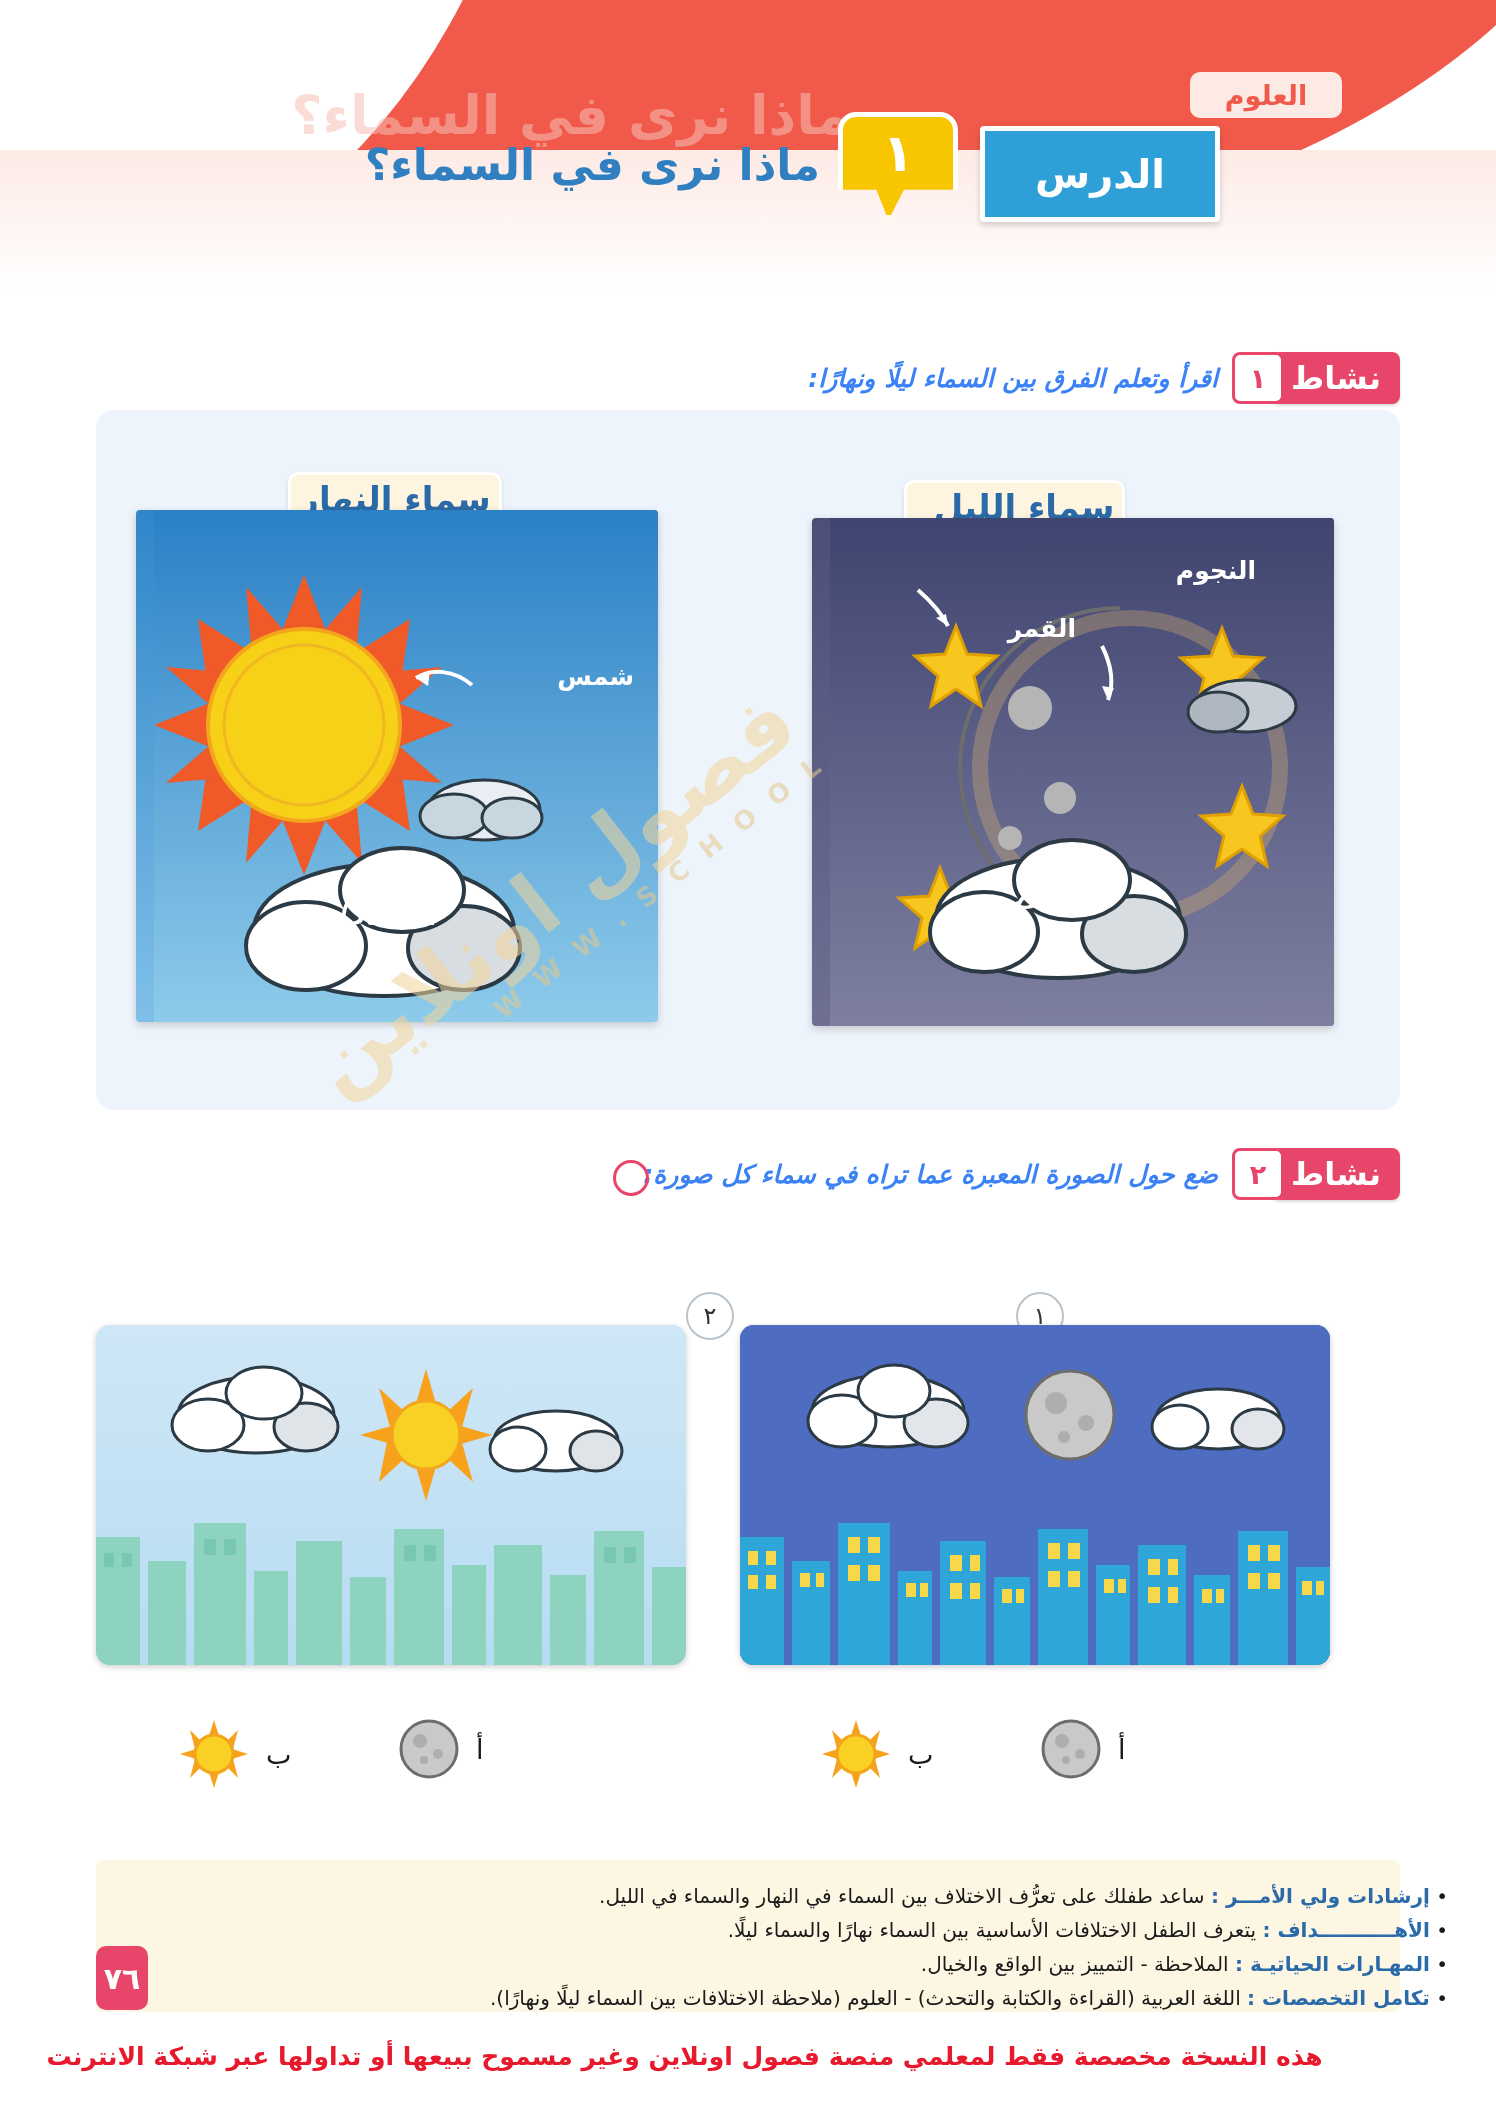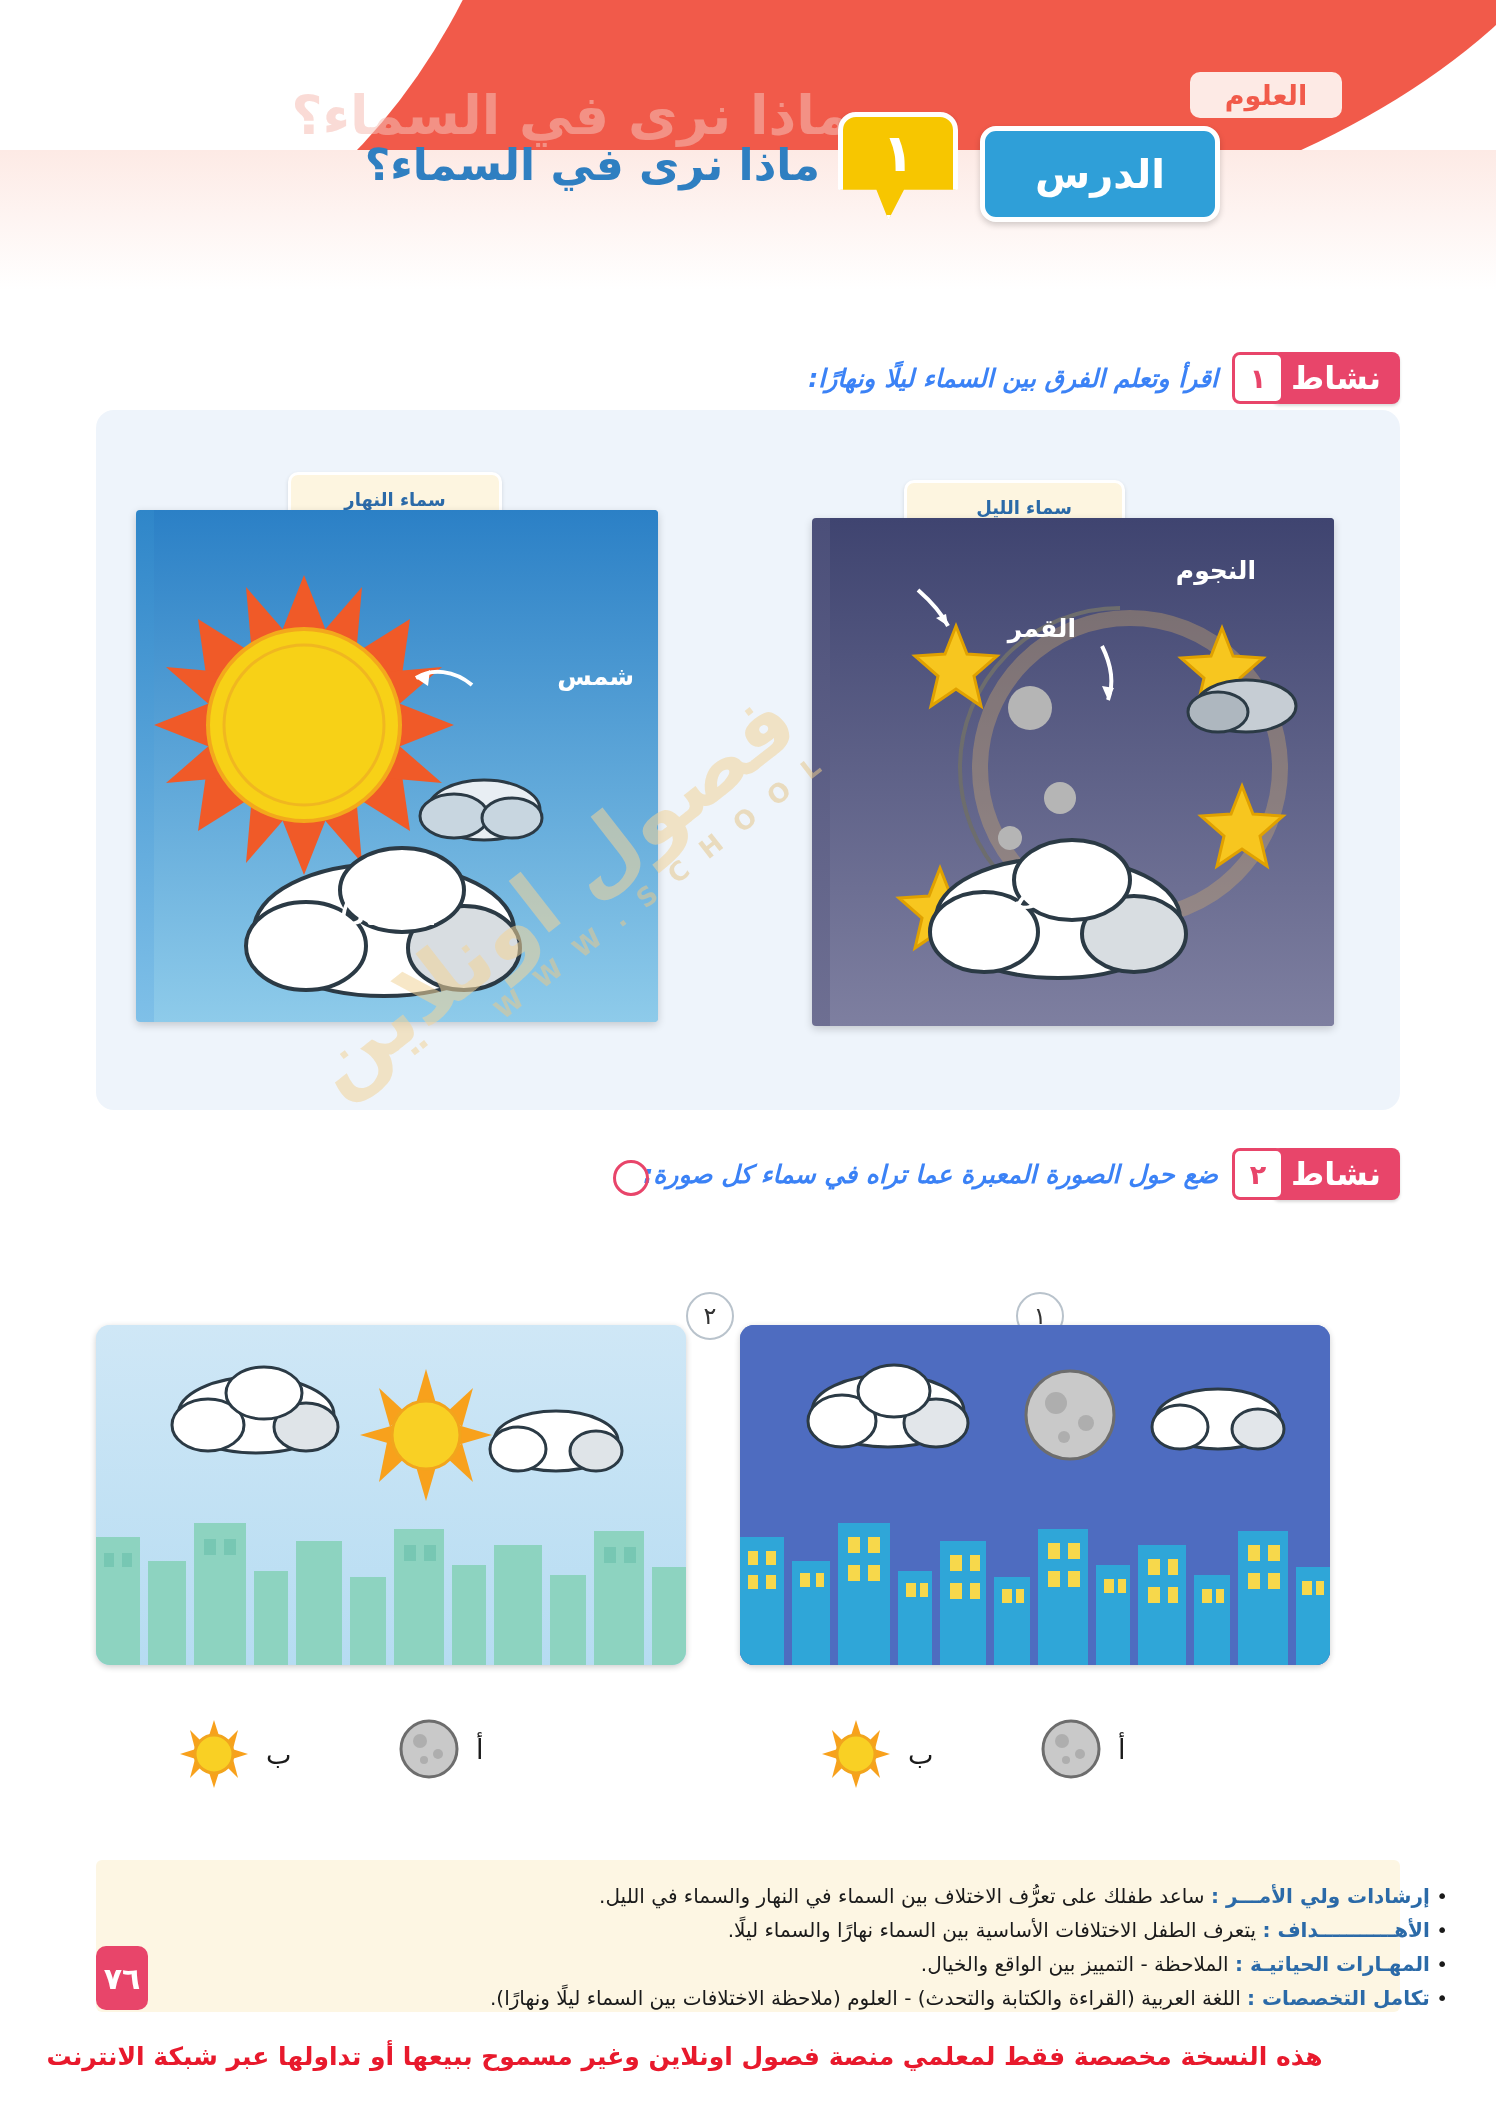--- a/index.html
+++ b/index.html
@@ -32,21 +32,21 @@
   .subject-pill{
     position:absolute;top:72px;left:1190px;width:152px;height:46px;
     background:#fdeae5;border-radius:10px;
     display:flex;align-items:center;justify-content:center;
     color:#f15a4a;font-weight:bold;font-size:27px;
   }
 
   
   .lesson-tab{
     position:absolute;top:126px;left:980px;width:230px;height:86px;
-    background:#2f9fd8;border:5px solid #ffffff;border-radius:16px;
+    background:#2f9fd8;border:5px solid #ffffff;border-radius:4px;
     display:flex;align-items:center;justify-content:center;
     color:#ffffff;font-size:40px;font-weight:bold;
     box-shadow:0 3px 6px rgba(0,0,0,.18);
   }
   .lesson-num{
     position:absolute;top:112px;left:838px;width:120px;height:108px;
     background:#f7c600;border:5px solid #ffffff;border-radius:18px;
     display:flex;align-items:center;justify-content:center;
     color:#ffffff;font-size:52px;font-weight:bold;
     box-shadow:0 3px 6px rgba(0,0,0,.18);
@@ -80,21 +80,21 @@
   .act-text{font-size:25px;color:#3b82f6;font-weight:bold;font-style:italic;}
 
   
   .panel1{
     position:absolute;top:410px;left:96px;width:1304px;height:700px;
     background:#eef4fb;border-radius:18px;
   }
   .label-chip{
     position:absolute;height:48px;background:#fdf5e0;border:3px solid #ffffff;
     border-radius:10px;display:flex;align-items:center;justify-content:center;
-    color:#2b6aa8;font-size:18px;font-weight:bold;
+    color:#2b6aa8;font-size:34px;font-weight:bold;
     box-shadow:0 2px 4px rgba(0,0,0,.12);
   }
   .sky-card{position:absolute;border-radius:4px;overflow:hidden;box-shadow:0 3px 8px rgba(0,0,0,.18);padding-left:18px;}
   .day-card{top:510px;left:136px;width:504px;height:512px;background:linear-gradient(#2f86c9,#7fc0e8);}
   .night-card{top:518px;left:812px;width:504px;height:508px;background:linear-gradient(#4b4f79,#6e6f92);}
 
   .cap{position:absolute;color:#ffffff;font-size:25px;font-weight:bold;}
   .img-card{position:absolute;border-radius:14px;overflow:hidden;box-shadow:0 2px 6px rgba(0,0,0,.2);}
   .card-left{top:1325px;left:96px;width:590px;height:340px;background:linear-gradient(#cfe6f4,#bfdff2);}
   .card-right{top:1325px;left:740px;width:590px;height:340px;background:#4f6fc4;}

